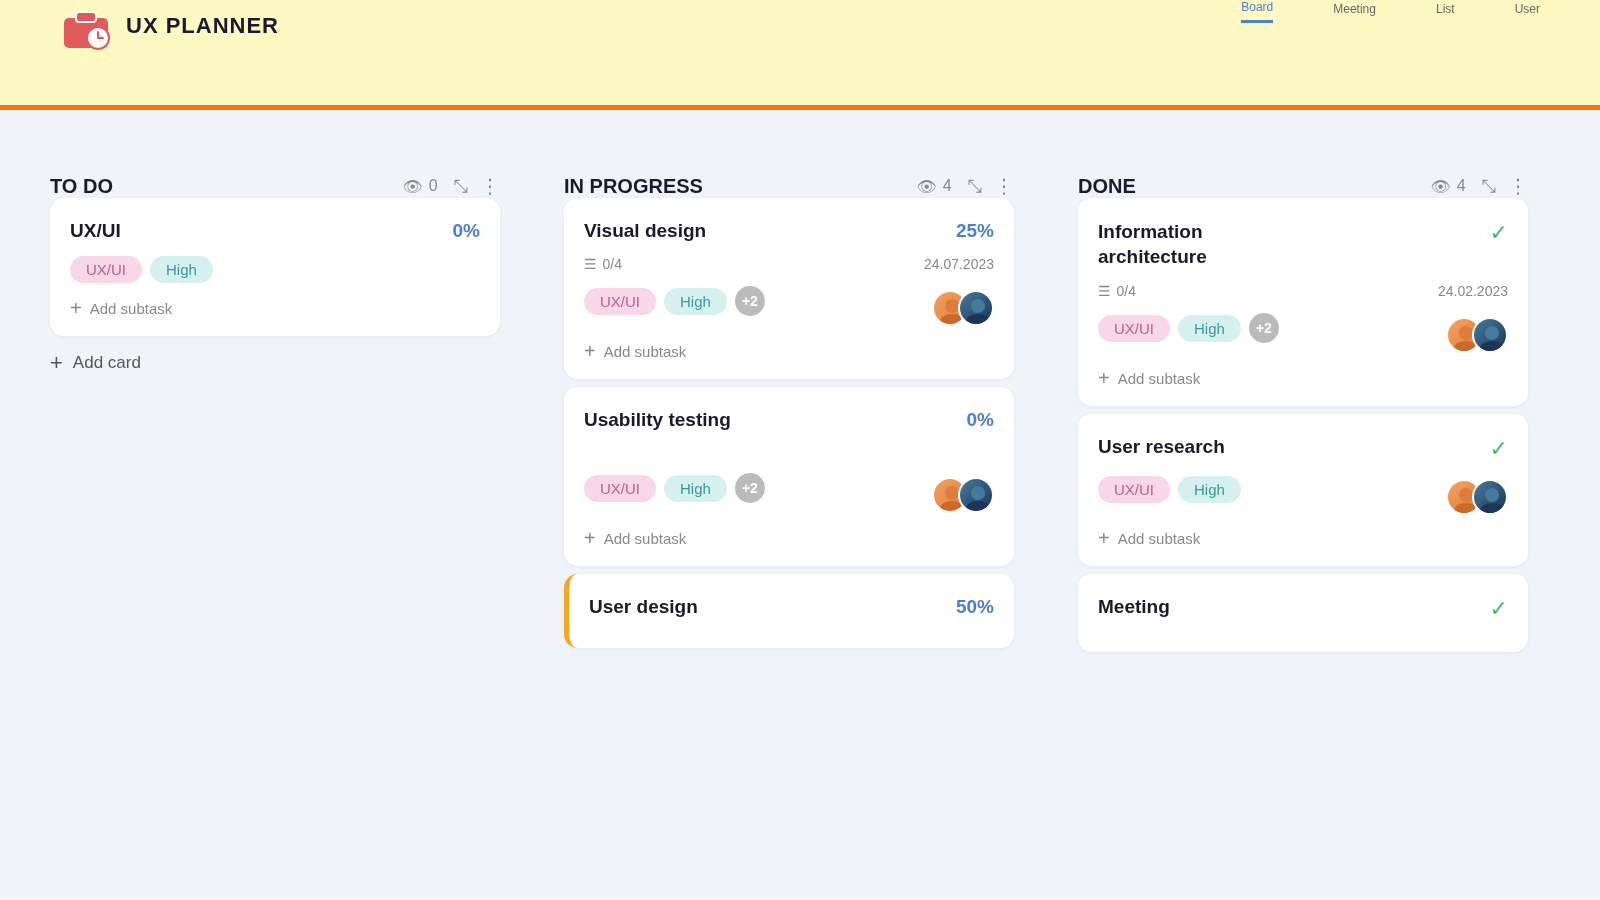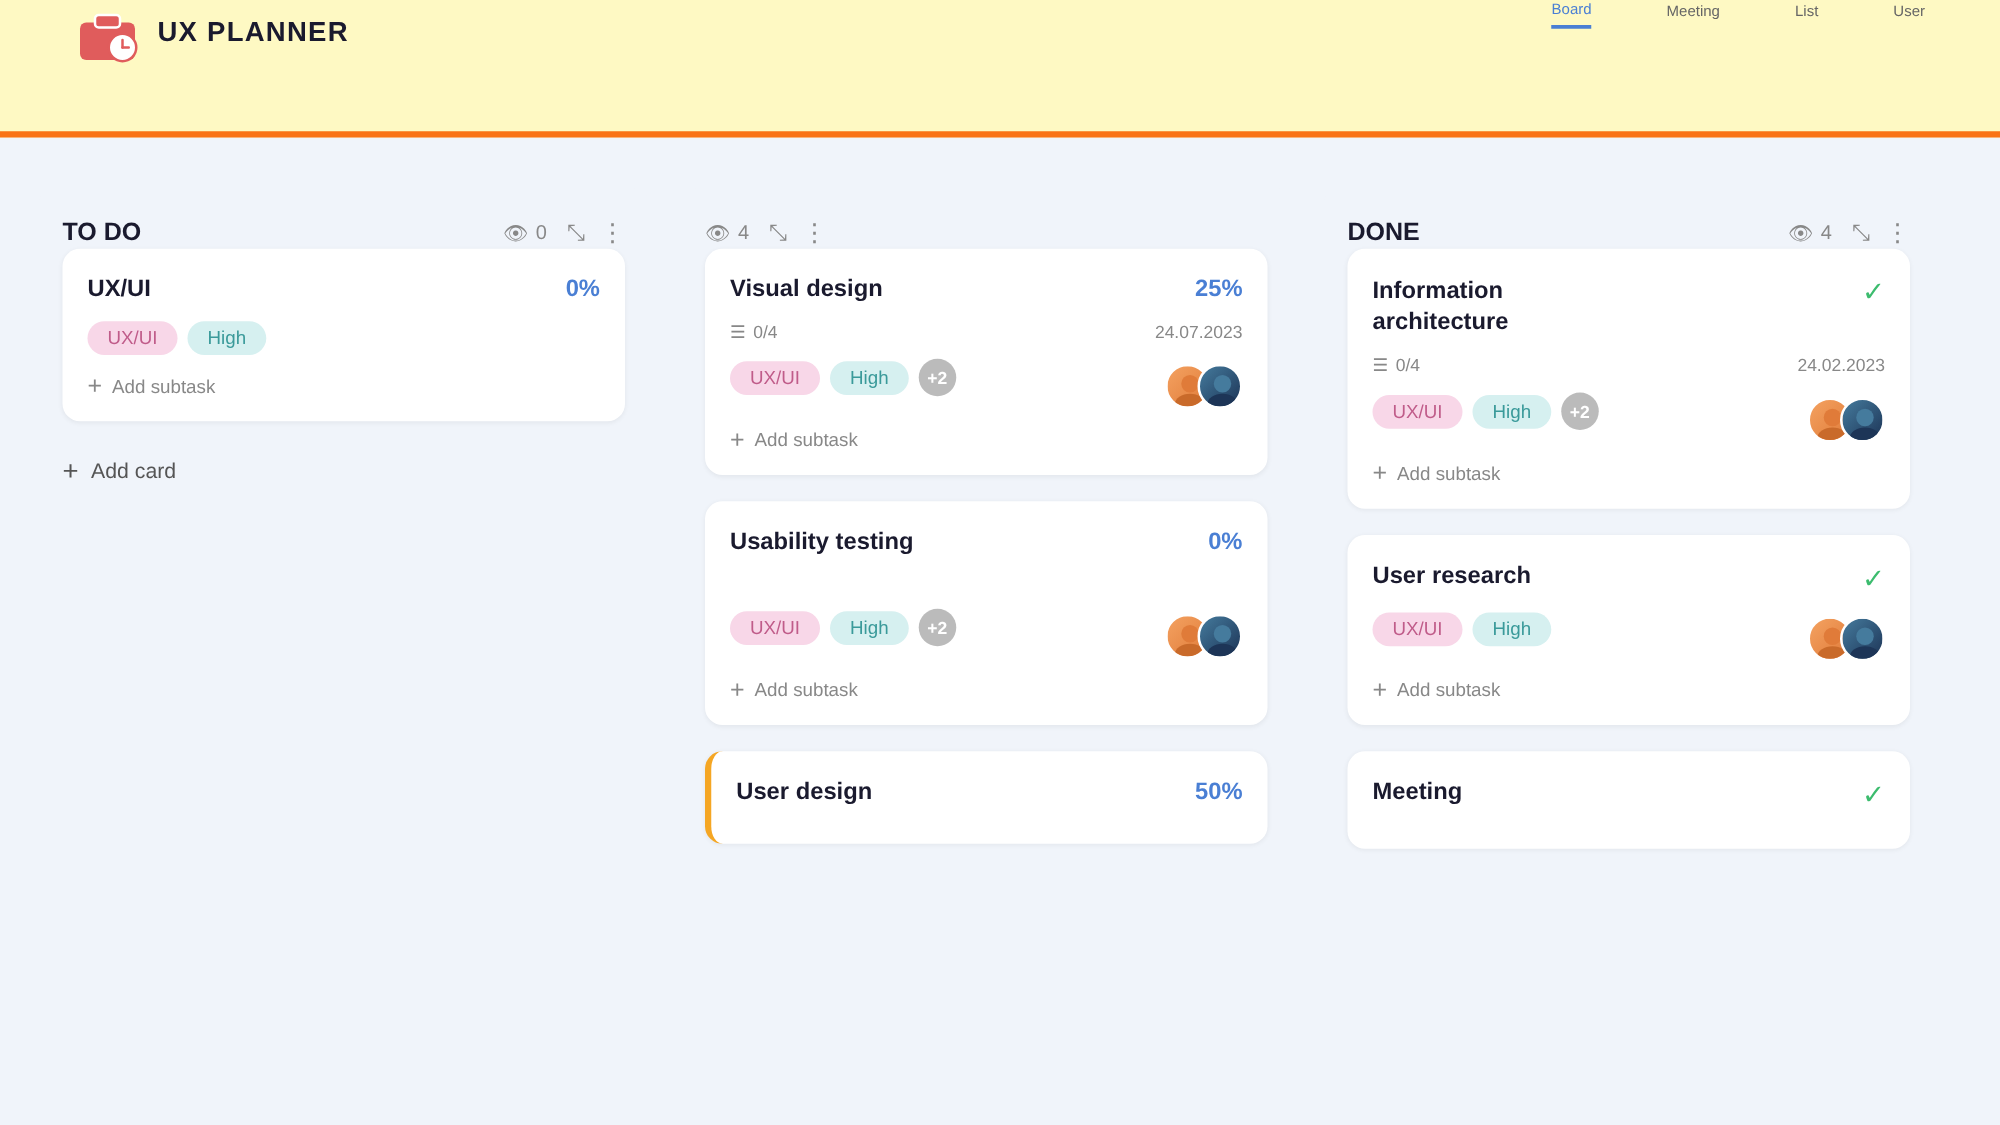--- a/index.html
+++ b/index.html
@@ -93,21 +93,21 @@
     .col-more {
       color: #888;
       font-size: 20px;
       cursor: pointer;
     }
     
     .card {
       background: #fff;
       border-radius: 14px;
       padding: 22px 20px 16px 20px;
-      margin-bottom: 21px;
+      margin-bottom: 8px;
       box-shadow: 0 1px 4px rgba(0,0,0,0.06);
     }
     .card-header {
       display: flex;
       justify-content: space-between;
       align-items: flex-start;
       margin-bottom: 14px;
     }
     .card-title {
       font-size: 19px;
@@ -299,20 +299,21 @@
     </div>
 
     <div class="add-card">
       <span class="plus">+</span>
       <span>Add card</span>
     </div>
   </div>
 
   <div class="column">
     <div class="column-header">
+      <span class="column-title">IN PROGRESS</span>
       <div class="col-eye">
         <span>👁</span>
         <span>4</span>
       </div>
       <span class="col-expand">⤡</span>
       <span class="col-more">⋮</span>
     </div>
 
     <div class="card">
       <div class="card-header">

